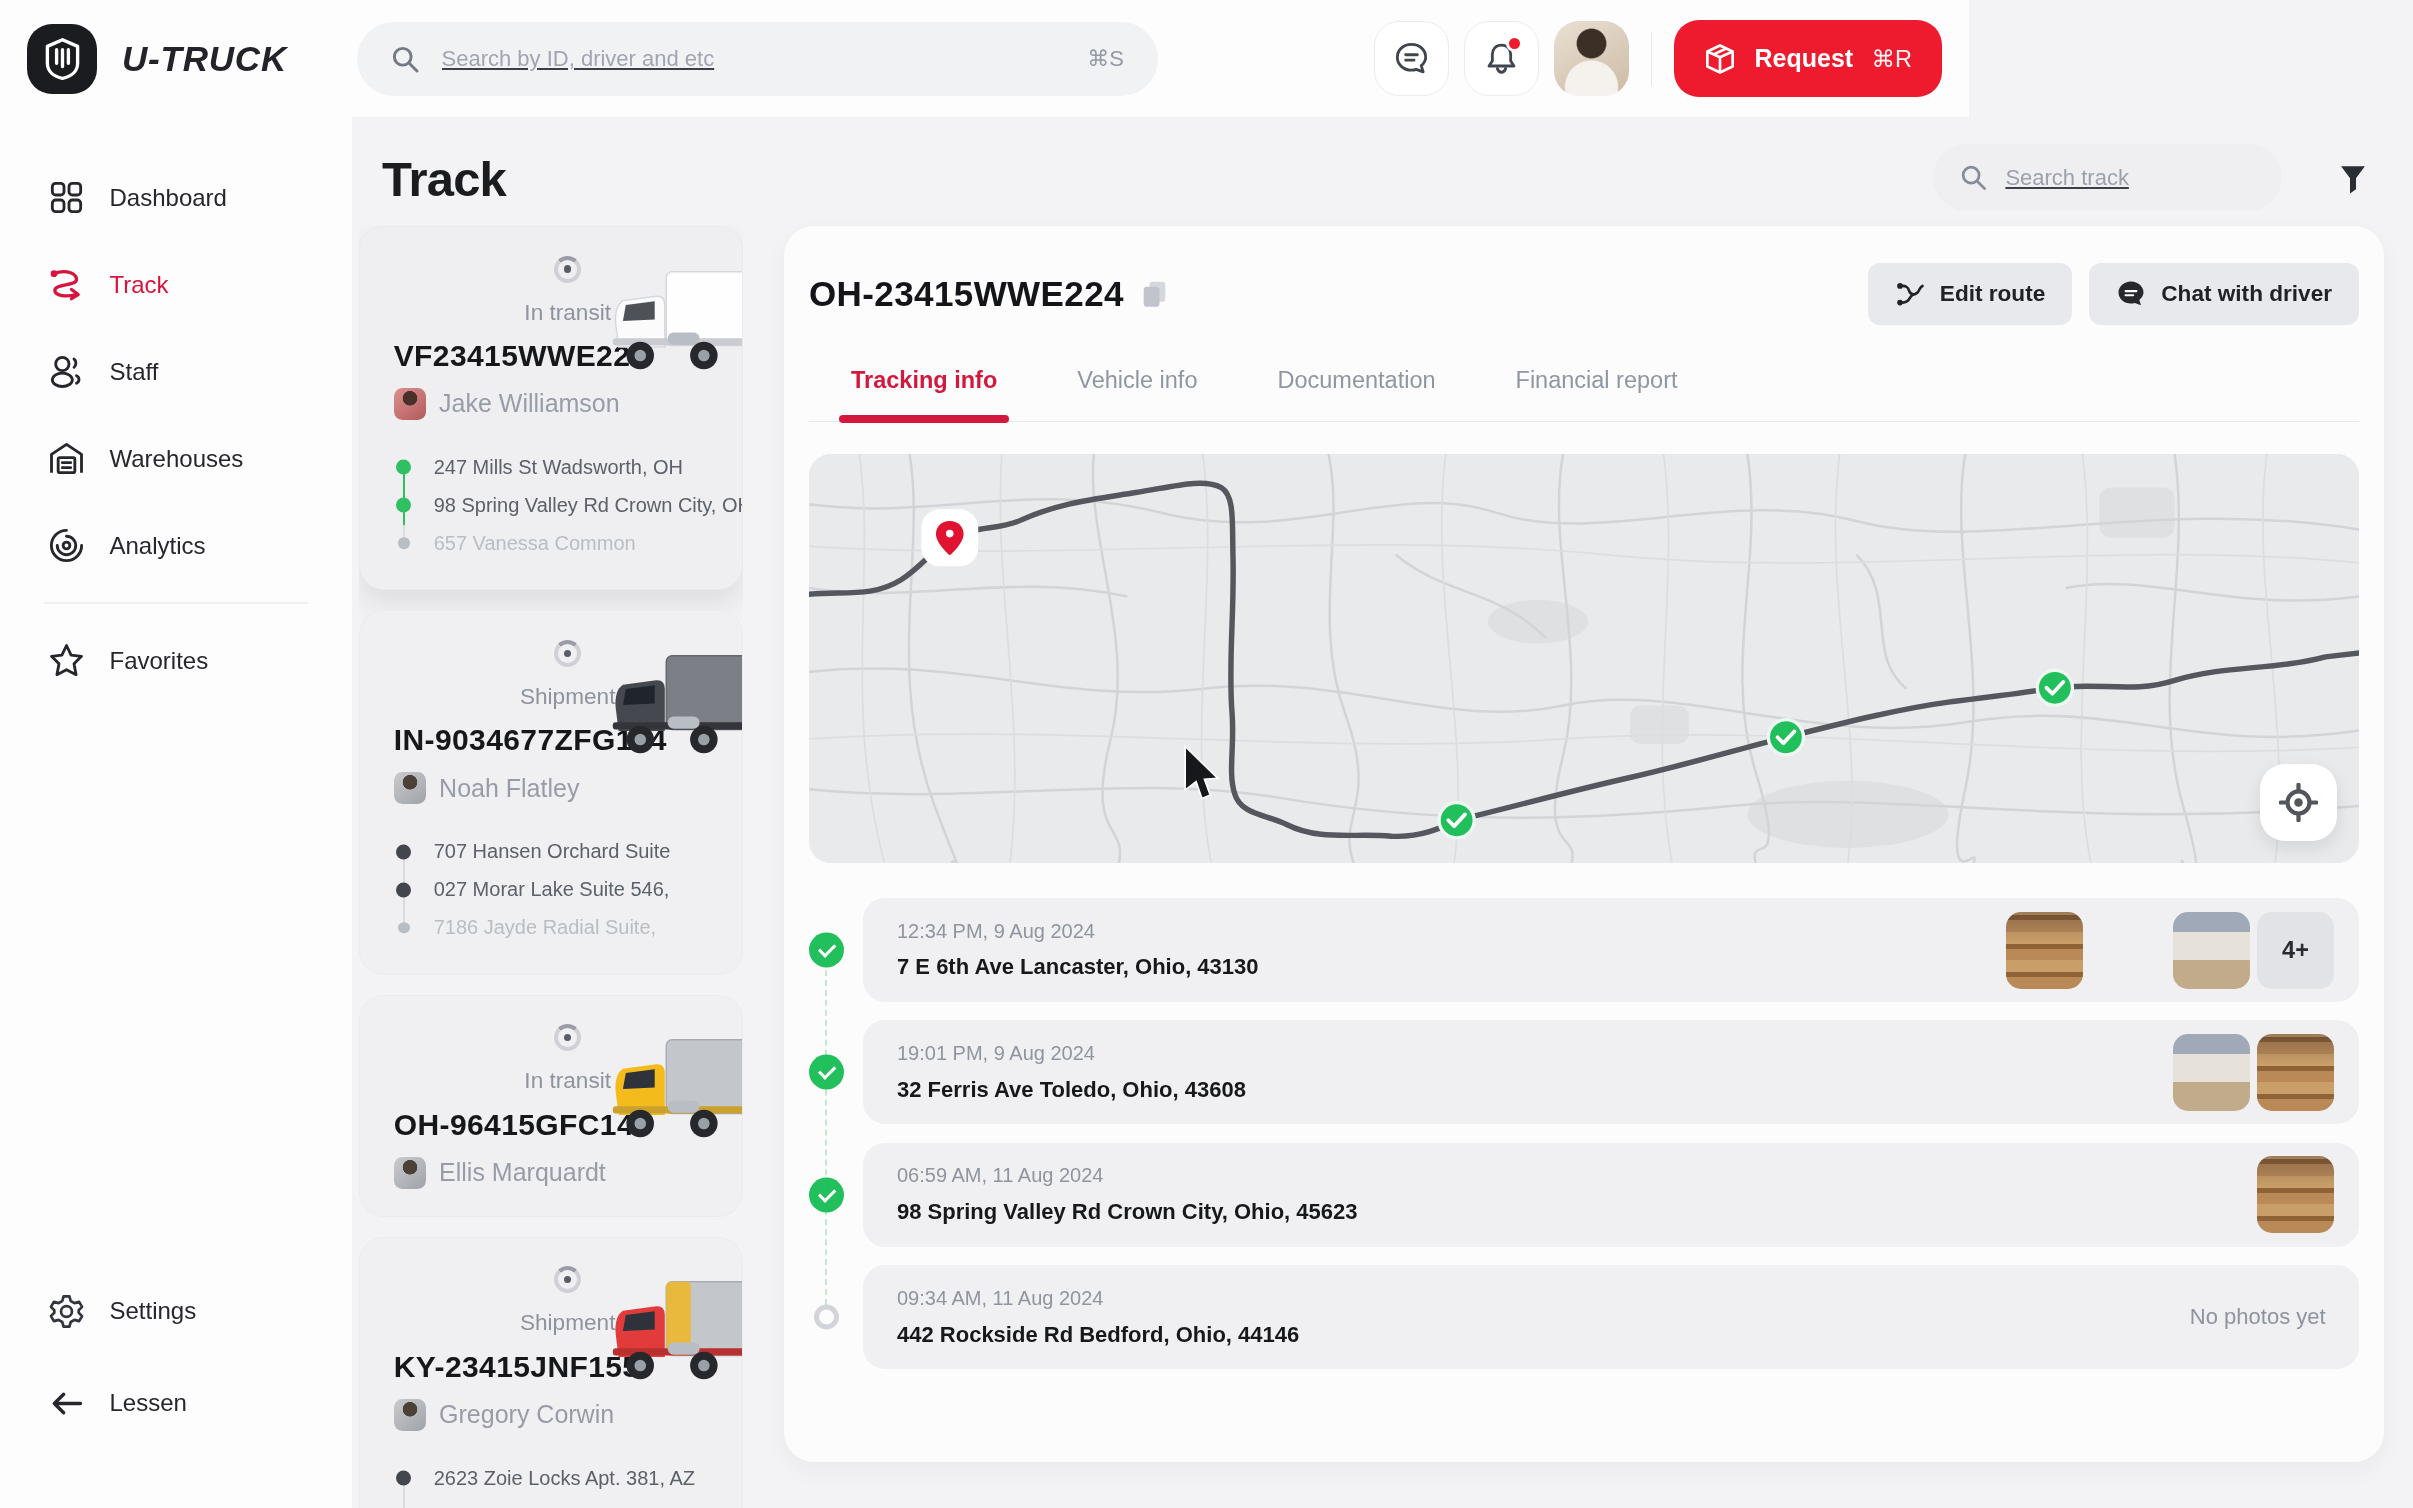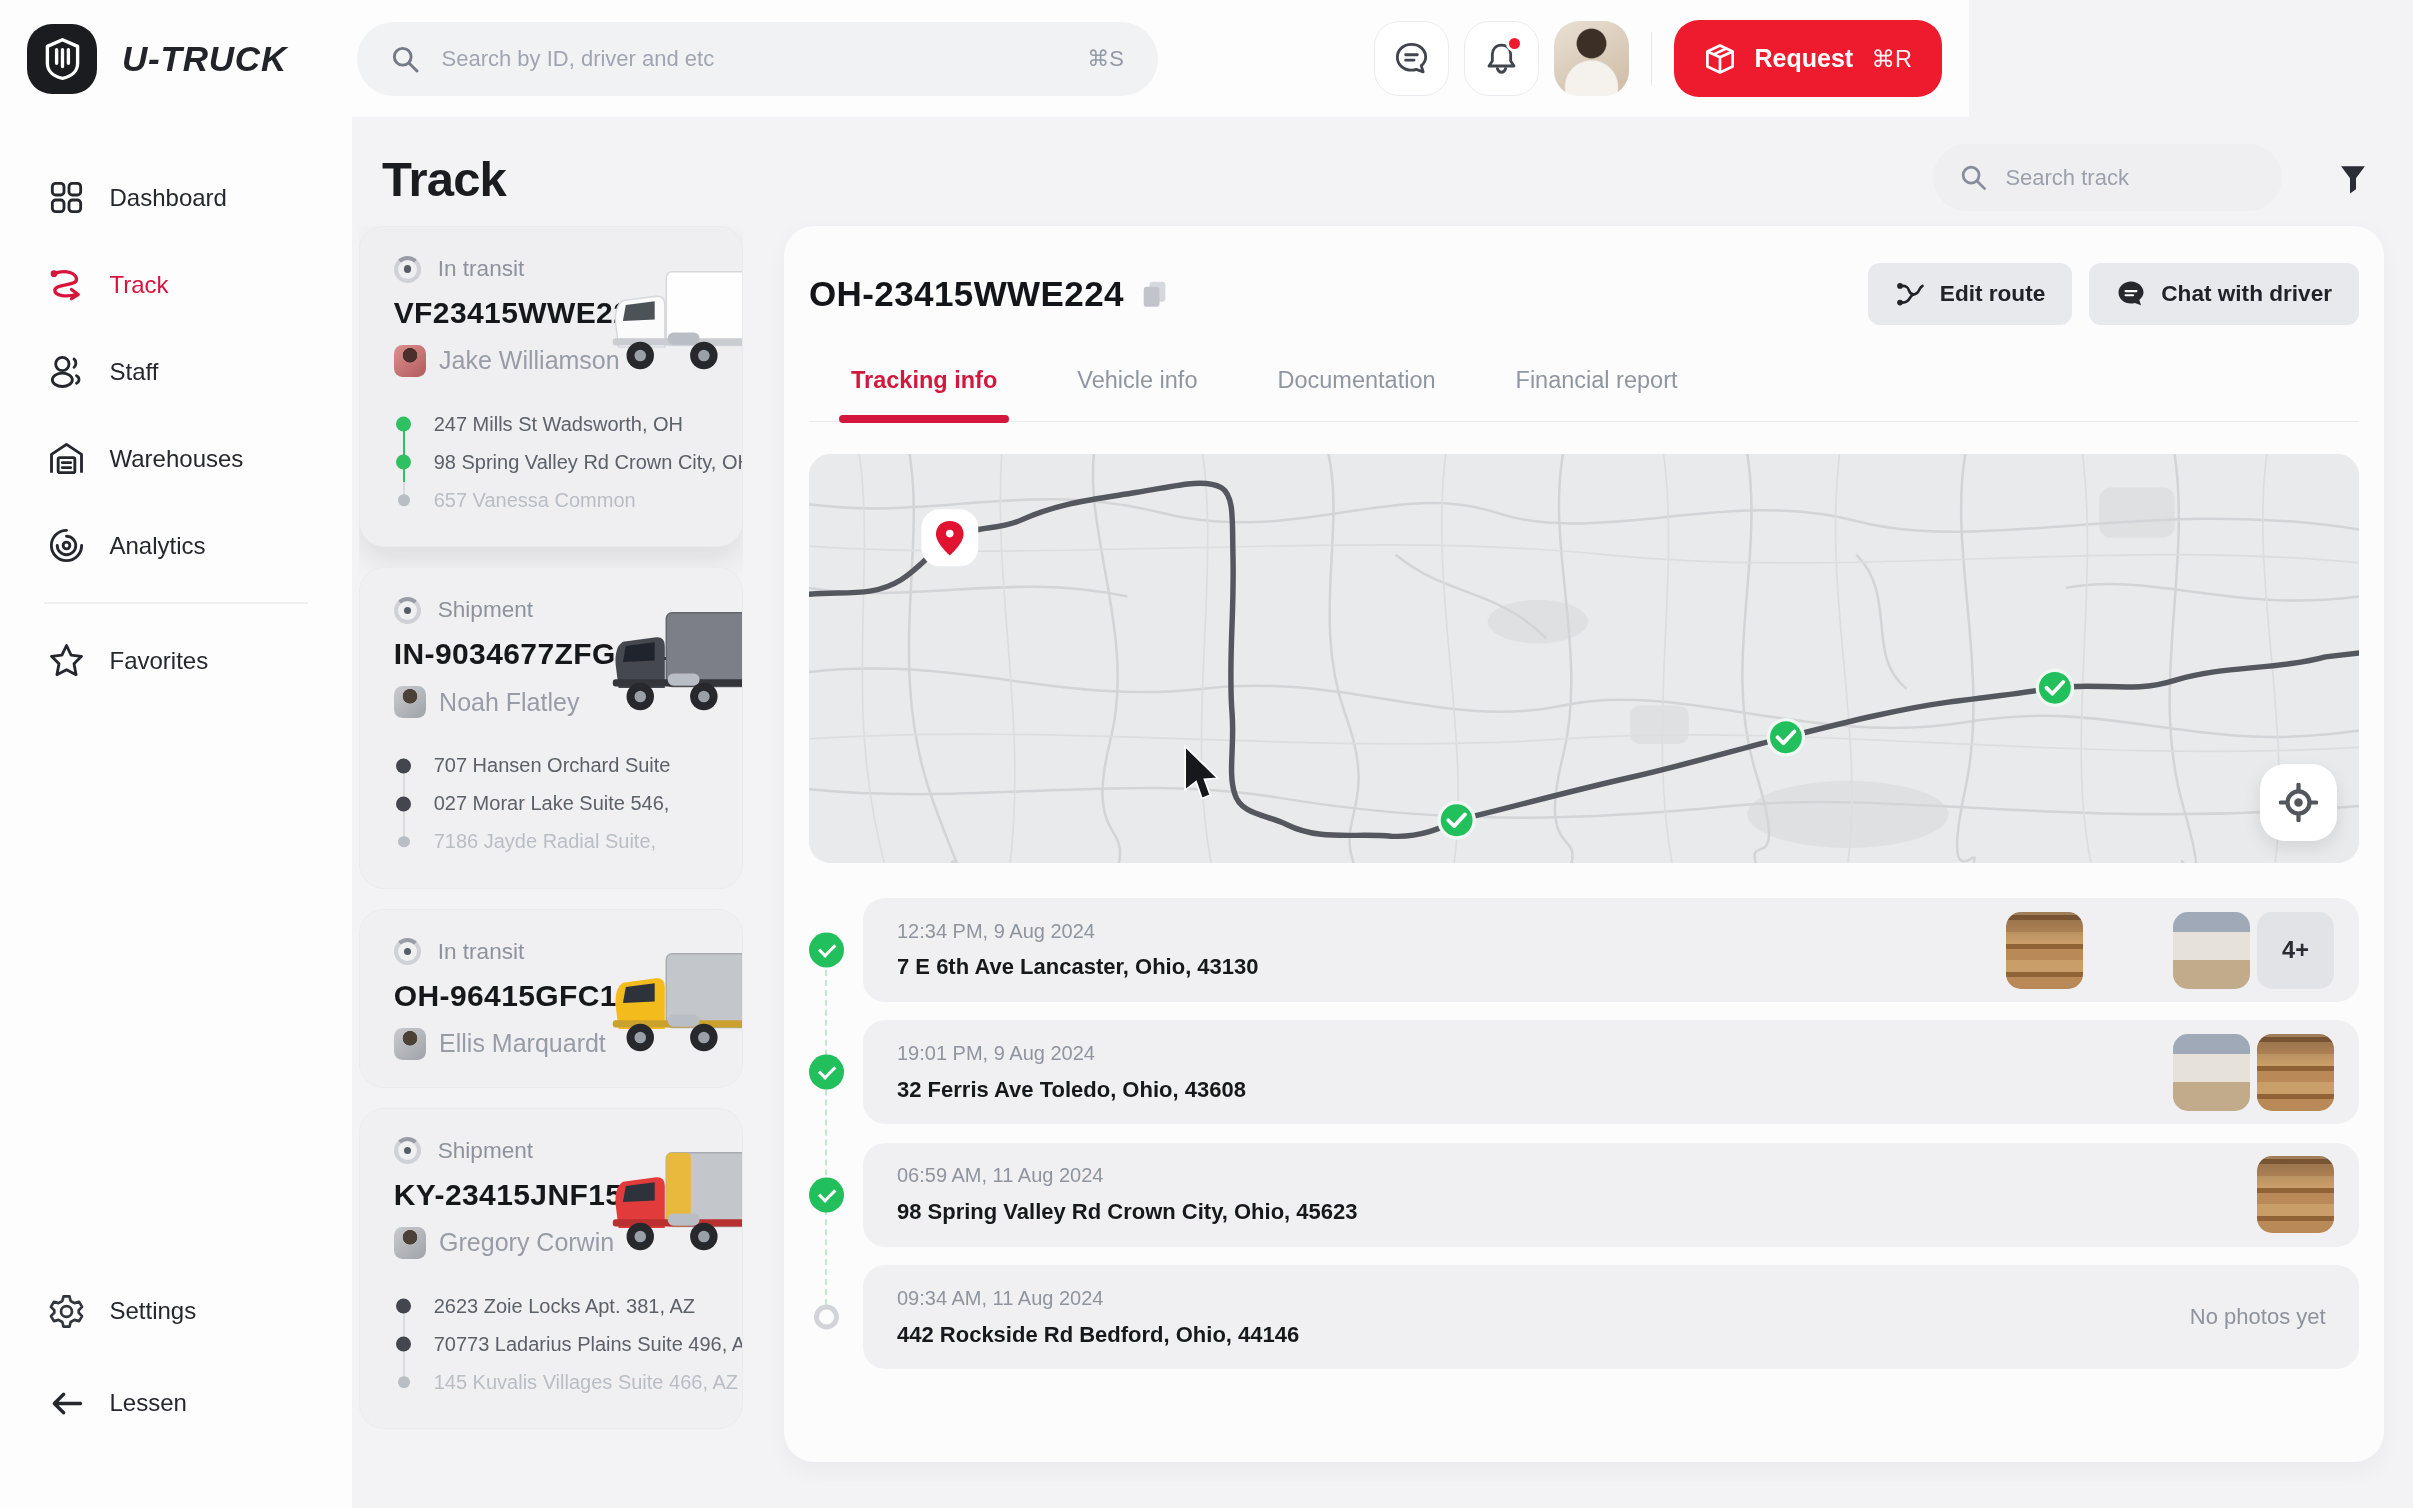--- a/index.html
+++ b/index.html
@@ -3,21 +3,21 @@
 <meta charset="utf-8">
 <style>
   * { box-sizing: border-box; margin: 0; padding: 0; }
   html,body { width:2413px; height:1508px; overflow:hidden; }
   body {
     font-family: "Liberation Sans", sans-serif;
     background:#f3f3f5; color:#17181c; position:relative;
   }
   svg { display:block; }
   button { font-family:inherit; border:none; background:none; cursor:pointer; }
-  input { font-family:inherit; border:none; outline:none; background:transparent; }
+  input { font-family:inherit; border:none; outline:none; background:transparent;text-decoration:underline; }
 
   
   .topbar {
     position:absolute; left:0; top:0; width:1969px; height:117px;
     background:#fdfdfe; display:flex; align-items:center; z-index:5;
   }
   .logo-badge {
     position:absolute; left:27px; top:23.5px; width:70px; height:70px;
     border-radius:25px; background:#1b1c1f; display:flex; align-items:center; justify-content:center;
   }
@@ -84,21 +84,21 @@
   .track-search input::placeholder { color:#9ba0ac; }
   .filter-btn { position:absolute; top:42px; right:40px; width:40px; height:40px; display:flex; align-items:center; justify-content:center; }
 
   
   .cards { position:absolute; left:6.7px; top:109px; width:384px; bottom:0; overflow:hidden; }
   .card {
     position:relative; background:#f0f0f2; border-radius:25px; margin-bottom:20px;
     padding:28.5px 0 27px 34px; overflow:hidden; cursor:pointer; border:0.8px solid rgba(0,0,0,.02);
   }
   .card.selected { box-shadow:0 13.4px 30px rgba(25,28,40,.10); background:#efeff2; }
-  .card-status { display:flex; align-items:center; gap:17px; }
+  .card-status { display:flex; align-items:center; gap:17px;flex-direction:column; }
   .status-ic { width:27px; height:27px; border-radius:50%; border:4.2px solid #cfd1d6; border-top-color:#9a9da5; position:relative; }
   .status-ic::before { content:''; position:absolute; inset:5.9px; border-radius:50%; background:#585c64; }
   .status-label { font-size:22.6px; color:#8d929c; }
   .card-id { margin-top:13.4px; font-size:30px; font-weight:800; letter-spacing:0.4px; color:#16171b; }
   .card-driver { margin-top:15px; display:flex; align-items:center; gap:13.4px; }
   .d-avatar { width:32px; height:32px; border-radius:8.4px; flex:0 0 auto;
     background: radial-gradient(circle at 50% 32%, #4c4136 0 26%, transparent 28%), linear-gradient(140deg,#c9cbce,#9fa2a8); }
   .d-avatar.warm { background: radial-gradient(circle at 50% 32%, #4a302b 0 26%, transparent 28%), linear-gradient(140deg,#dc9090,#b25b5b); }
   .d-name { font-size:25px; color:#989ca7; white-space:nowrap; }
   .stops { margin-top:28.5px; position:relative; list-style:none; }

